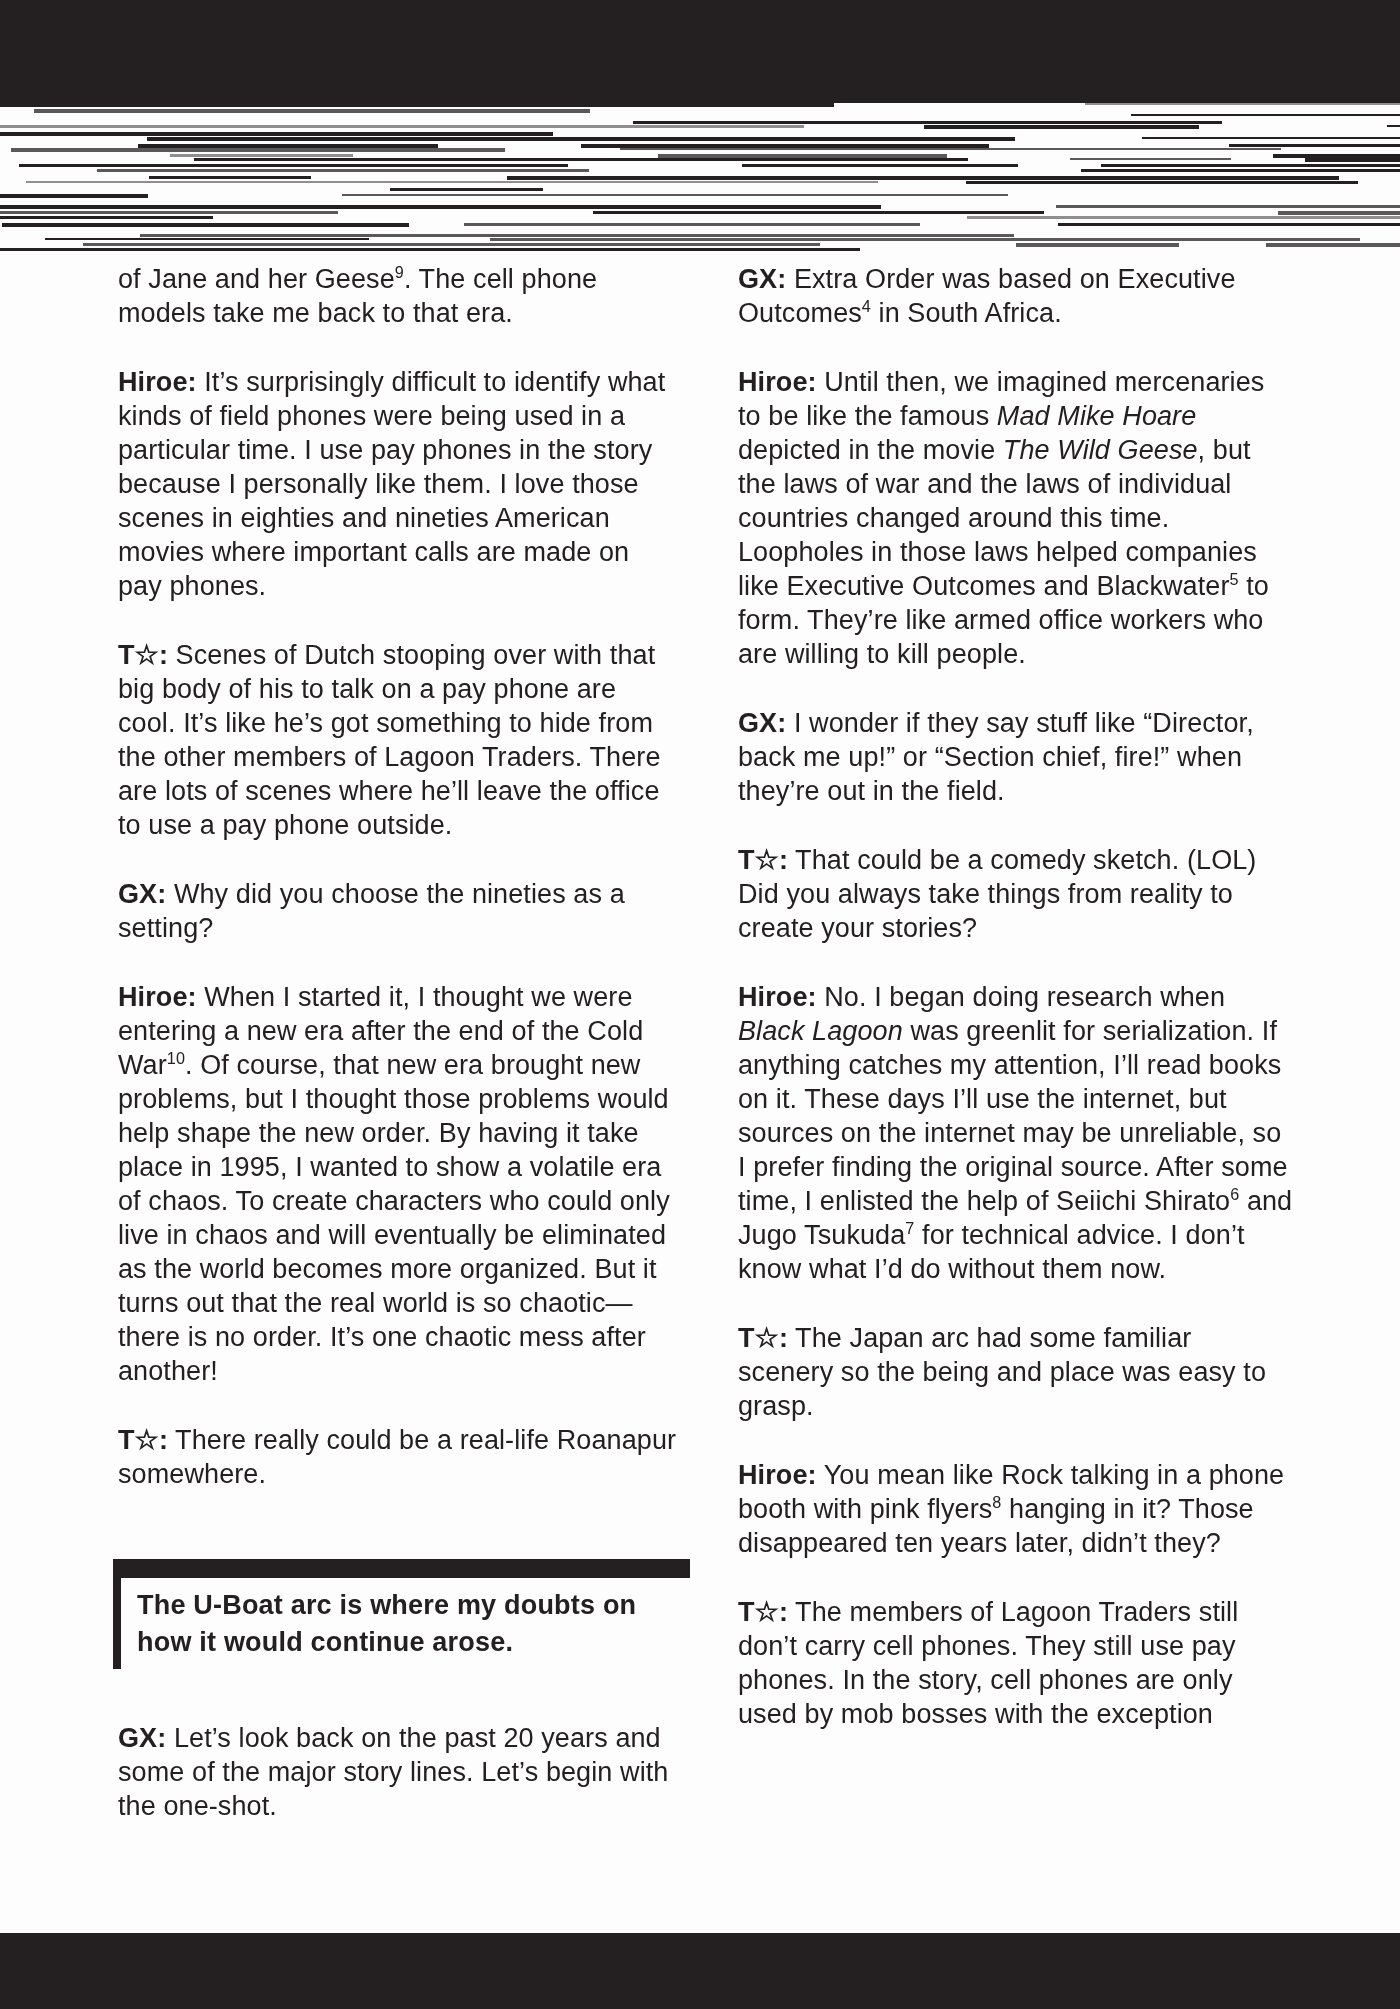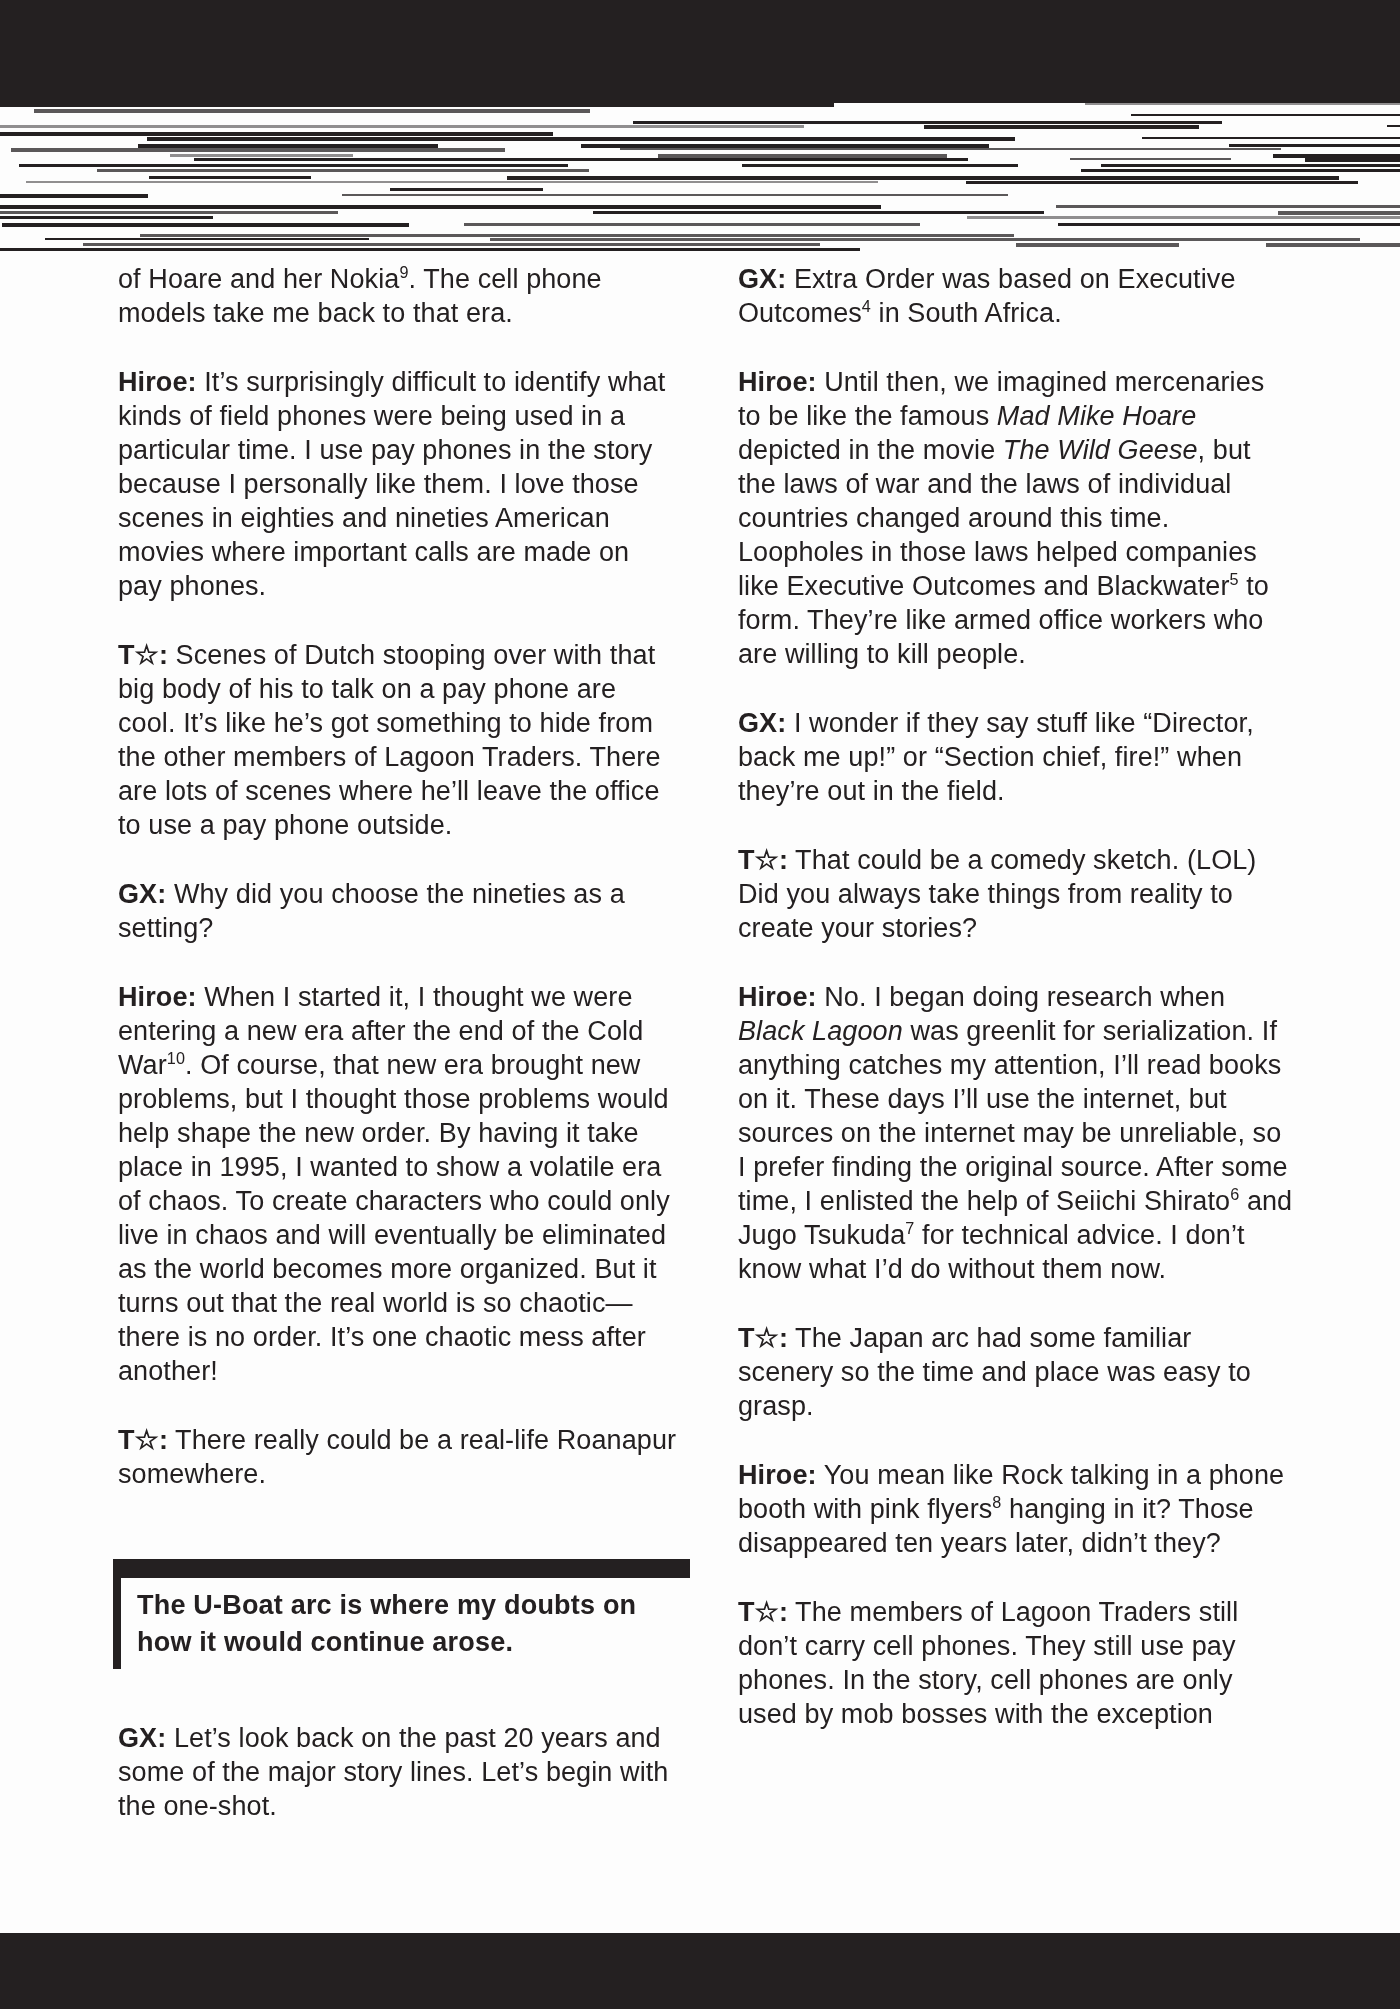--- a/index.html
+++ b/index.html
@@ -97,21 +97,21 @@
     <div class="seg" style="left: 45.1409px; top: 135.018px; width: 323.469px; height: 2px; opacity: 1;"></div>
     <div class="seg" style="left: 489.912px; top: 135.018px; width: 870.34px; height: 3px; opacity: 0.75;"></div>
     <div class="seg" style="left: 83.4127px; top: 140.07px; width: 736.145px; height: 3px; opacity: 0.75;"></div>
     <div class="seg" style="left: 1015.5px; top: 140.07px; width: 163.909px; height: 4px; opacity: 0.75;"></div>
     <div class="seg" style="left: 1265.88px; top: 140.07px; width: 134.116px; height: 4px; opacity: 0.75;"></div>
     <div class="seg" style="left: 0px; top: 144.615px; width: 860.327px; height: 3px; opacity: 1;"></div>
   </div>
 
 <div id="col-left" class="col">
   <div id="left-paras">
-      <p><span>of Hoare and her Nokia</span><sup>9</sup><span>. The cell phone models take me back to that era.</span></p>
+      <p><span>of Jane and her Geese</span><sup>9</sup><span>. The cell phone models take me back to that era.</span></p>
       <p><b>Hiroe:</b><span> It’s surprisingly difficult to identify what kinds of field phones were being used in a particular time. I use pay phones in the story because I personally like them. I love those scenes in eighties and nineties American movies where important calls are made on pay phones.</span></p>
       <p><b>T☆:</b><span> Scenes of Dutch stooping over with that big body of his to talk on a pay phone are cool. It’s like he’s got something to hide from the other members of Lagoon Traders. There are lots of scenes where he’ll leave the office to use a pay phone outside.</span></p>
       <p><b>GX:</b><span> Why did you choose the nineties as a setting?</span></p>
       <p><b>Hiroe:</b><span> When I started it, I thought we were entering a new era after the end of the Cold War</span><sup>10</sup><span>. Of course, that new era brought new problems, but I thought those problems would help shape the new order. By having it take place in 1995, I wanted to show a volatile era of chaos. To create characters who could only live in chaos and will eventually be eliminated as the world becomes more organized. But it turns out that the real world is so chaotic—there is no order. It’s one chaotic mess after another!</span></p>
       <p><b>T☆:</b><span> There really could be a real-life Roanapur somewhere.</span></p>
     </div>
   <div id="headline-box">
     <div id="headline-top-bar"></div>
     <div id="headline-body">
       <div id="headline-text">The U-Boat arc is where my doubts on how it would continue arose.</div>
@@ -121,18 +121,18 @@
       <p><b>GX:</b><span> Let’s look back on the past 20 years and some of the major story lines. Let’s begin with the one-shot.</span></p>
     </div>
 </div>
 
 <div id="col-right" class="col">
     <p><b>GX:</b><span> Extra Order was based on Executive Outcomes</span><sup>4</sup><span> in South Africa.</span></p>
     <p><b>Hiroe:</b><span> Until then, we imagined mercenaries to be like the famous </span><i>Mad Mike Hoare</i><span> depicted in the movie </span><i>The Wild Geese</i><span>, but the laws of war and the laws of individual countries changed around this time. Loopholes in those laws helped companies like Executive Outcomes and Blackwater</span><sup>5</sup><span> to form. They’re like armed office workers who are willing to kill people.</span></p>
     <p><b>GX:</b><span> I wonder if they say stuff like “Director, back me up!” or “Section chief, fire!” when they’re out in the field.</span></p>
     <p><b>T☆:</b><span> That could be a comedy sketch. (LOL) Did you always take things from reality to create your stories?</span></p>
     <p><b>Hiroe:</b><span> No. I began doing research when </span><i>Black Lagoon</i><span> was greenlit for serialization. If anything catches my attention, I’ll read books on it. These days I’ll use the internet, but sources on the internet may be unreliable, so I prefer finding the original source. After some time, I enlisted the help of Seiichi Shirato</span><sup>6</sup><span> and Jugo Tsukuda</span><sup>7</sup><span> for technical advice. I don’t know what I’d do without them now.</span></p>
-    <p><b>T☆:</b><span> The Japan arc had some familiar scenery so the time and place was easy to grasp.</span></p>
+    <p><b>T☆:</b><span> The Japan arc had some familiar scenery so the being and place was easy to grasp.</span></p>
     <p><b>Hiroe:</b><span> You mean like Rock talking in a phone booth with pink flyers</span><sup>8</sup><span> hanging in it? Those disappeared ten years later, didn’t they?</span></p>
     <p><b>T☆:</b><span> The members of Lagoon Traders still don’t carry cell phones. They still use pay phones. In the story, cell phones are only used by mob bosses with the exception</span></p>
   </div>
 
 <div id="bottom-bar" class="bar"></div>
 
 </body></html>

